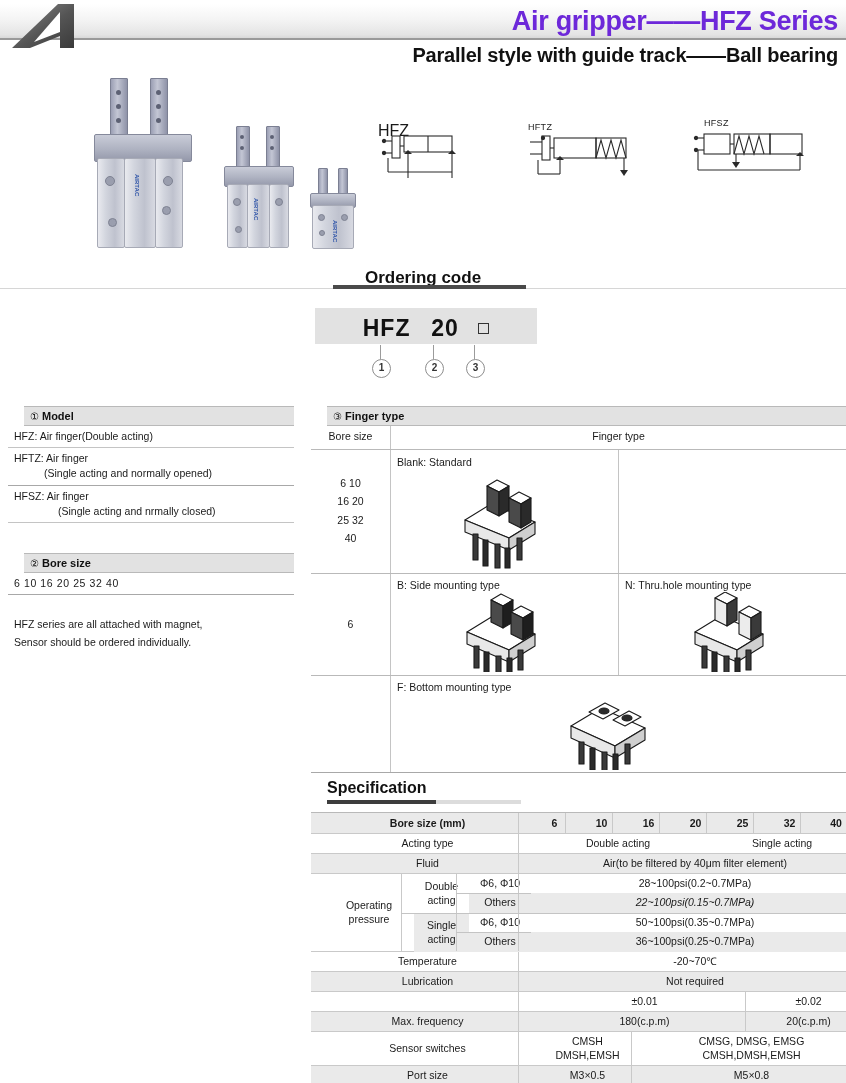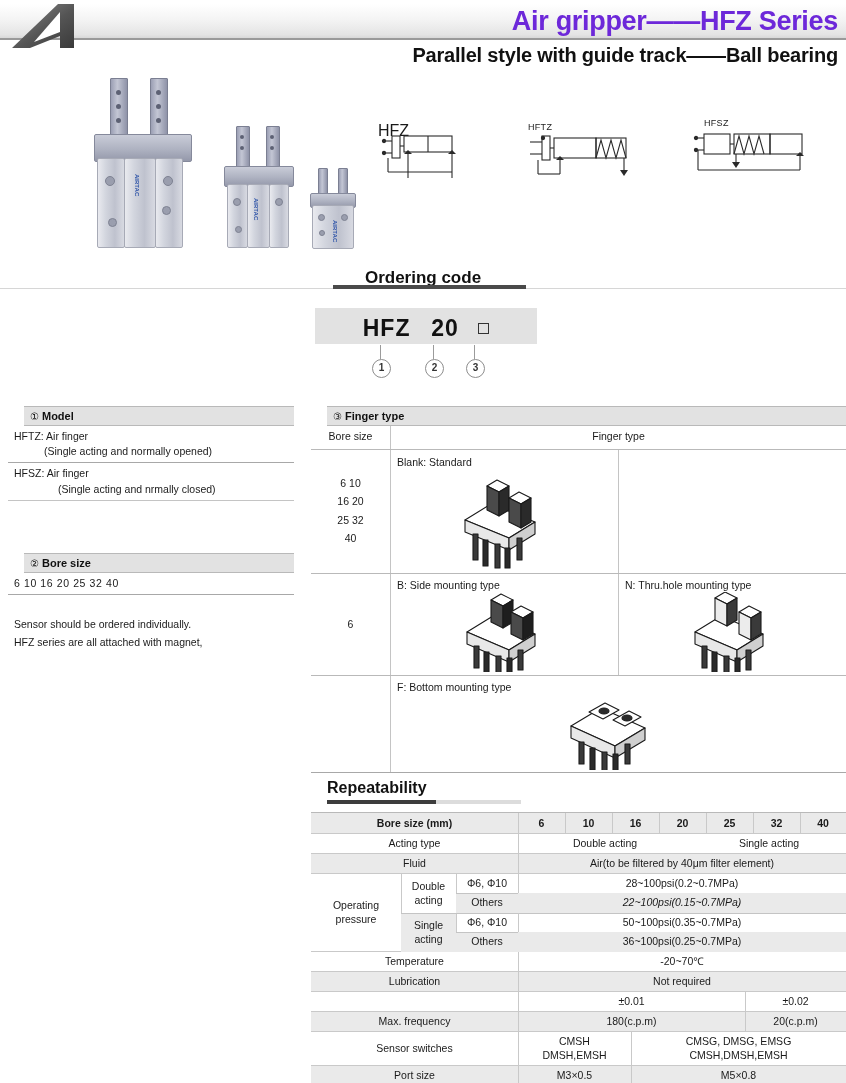--- a/index.html
+++ b/index.html
@@ -90,21 +90,21 @@
   .bore-col{font-size:10.5px;text-align:center;line-height:1.75;}
 
   
   #spec-title{left:327px;top:779px;font-size:16px;font-weight:bold;color:#111;}
   #spec-ul{left:327px;top:800px;width:194px;height:4px;
     background:linear-gradient(to right,#3d3d3d 0%,#3d3d3d 56%,#dcdcdc 56%,#dcdcdc 100%);}
   #spec{left:311px;top:812px;width:535px;position:absolute;
     border-top:1px solid #b9b9b9;border-bottom:1.5px solid #9e9e9e;}
   .srow{position:relative;width:535px;border-bottom:1px solid #c9c9c9;box-sizing:border-box;}
   .sc{position:absolute;box-sizing:border-box;font-size:10.5px;text-align:center;
-      color:#1a1a1a;display:flex;align-items:center;justify-content:center;line-height:1.3;}
+      color:#1a1a1a;display:flex;align-items:center;justify-content:center;line-height:1.3;margin-left:13px;}
   .shade{background:#eaeaea;}
   .bold{font-weight:bold;}
   .sv{position:absolute;width:1px;background:#c9c9c9;top:0;bottom:0;}
 </style>
 </head>
 <body>
 
 <div class="abs" id="header-bar"></div>
 
 <svg class="abs" id="logo" viewBox="0 0 108 52">
@@ -253,40 +253,43 @@
 <div class="abs leader" style="left:433px;top:345px;height:14px;"></div>
 <div class="abs leader" style="left:474px;top:345px;height:14px;"></div>
 <div class="abs bub" style="left:372px;top:359px;">1</div>
 <div class="abs bub" style="left:425px;top:359px;">2</div>
 <div class="abs bub" style="left:466px;top:359px;">3</div>
 
 <div class="abs" style="left:8px;top:406px;width:286px;">
   <div class="sec-head">
     <span class="num">①</span><span>Model</span>
   </div>
+  <div class="lrow">
+    <span>HFZ: Air finger(Double acting)</span>
+  </div>
   <div class="lrow" style="border-bottom:1.5px solid #a8a8a8;">
     <span>HFTZ: Air finger</span>
     <span class="ind2">(Single acting and normally opened)</span>
   </div>
   <div class="lrow">
     <span>HFSZ: Air finger</span>
     <span class="ind">(Single acting and nrmally closed)</span>
   </div>
 </div>
 
 <div class="abs" style="left:8px;top:553px;width:286px;">
   <div class="sec-head">
     <span class="num">②</span><span>Bore size</span>
   </div>
   <div class="lrow" style="border-bottom:1.5px solid #a8a8a8;letter-spacing:0.6px;">6  10  16  20  25  32  40</div>
 </div>
 
 <div class="abs note" style="left:14px;top:615px;width:280px;">
+  <div>HFZ series are all attached with magnet,</div>
   <div>Sensor should be ordered individually.</div>
-  <div>HFZ series are all attached with magnet,</div>
 </div>
 
 <div class="abs" id="ft">
   <div class="sec-head hdr">
     <span class="num">③</span><span>Finger type</span>
   </div>
 
   <div class="ft-grid" style="height:23px;">
     <div class="cell" style="left:0;top:4px;width:79px;text-align:center;">Bore size</div>
     <div class="cell" style="left:80px;top:4px;width:455px;text-align:center;">Finger type</div>
@@ -382,21 +385,21 @@
         <rect x="18" y="52" width="5" height="22" fill="#3a3a3a"></rect>
         <rect x="29" y="58" width="5" height="22" fill="#2a2a2a"></rect>
         <rect x="41" y="62" width="5" height="20" fill="#3a3a3a"></rect>
         <rect x="52" y="64" width="5" height="18" fill="#2a2a2a"></rect>
         <rect x="64" y="54" width="5" height="20" fill="#3a3a3a"></rect>
       </g>
     </svg>
   </div>
 </div>
 
-<div class="abs" id="spec-title">Repeatability</div>
+<div class="abs" id="spec-title">Specification</div>
 <div class="abs" id="spec-ul"></div>
 
 <div id="spec">
 
   <div class="srow shade" style="height:21px;">
     <div class="sc bold" style="left:0;top:0;width:207px;height:21px;">Bore size  (mm)</div>
     <div class="sv" style="left:207px;"></div>
     <div class="sc bold" style="left:207px;top:0;width:47px;height:21px;">6</div>
     <div class="sv" style="left:254px;"></div>
     <div class="sc bold" style="left:254px;top:0;width:47px;height:21px;">10</div>

